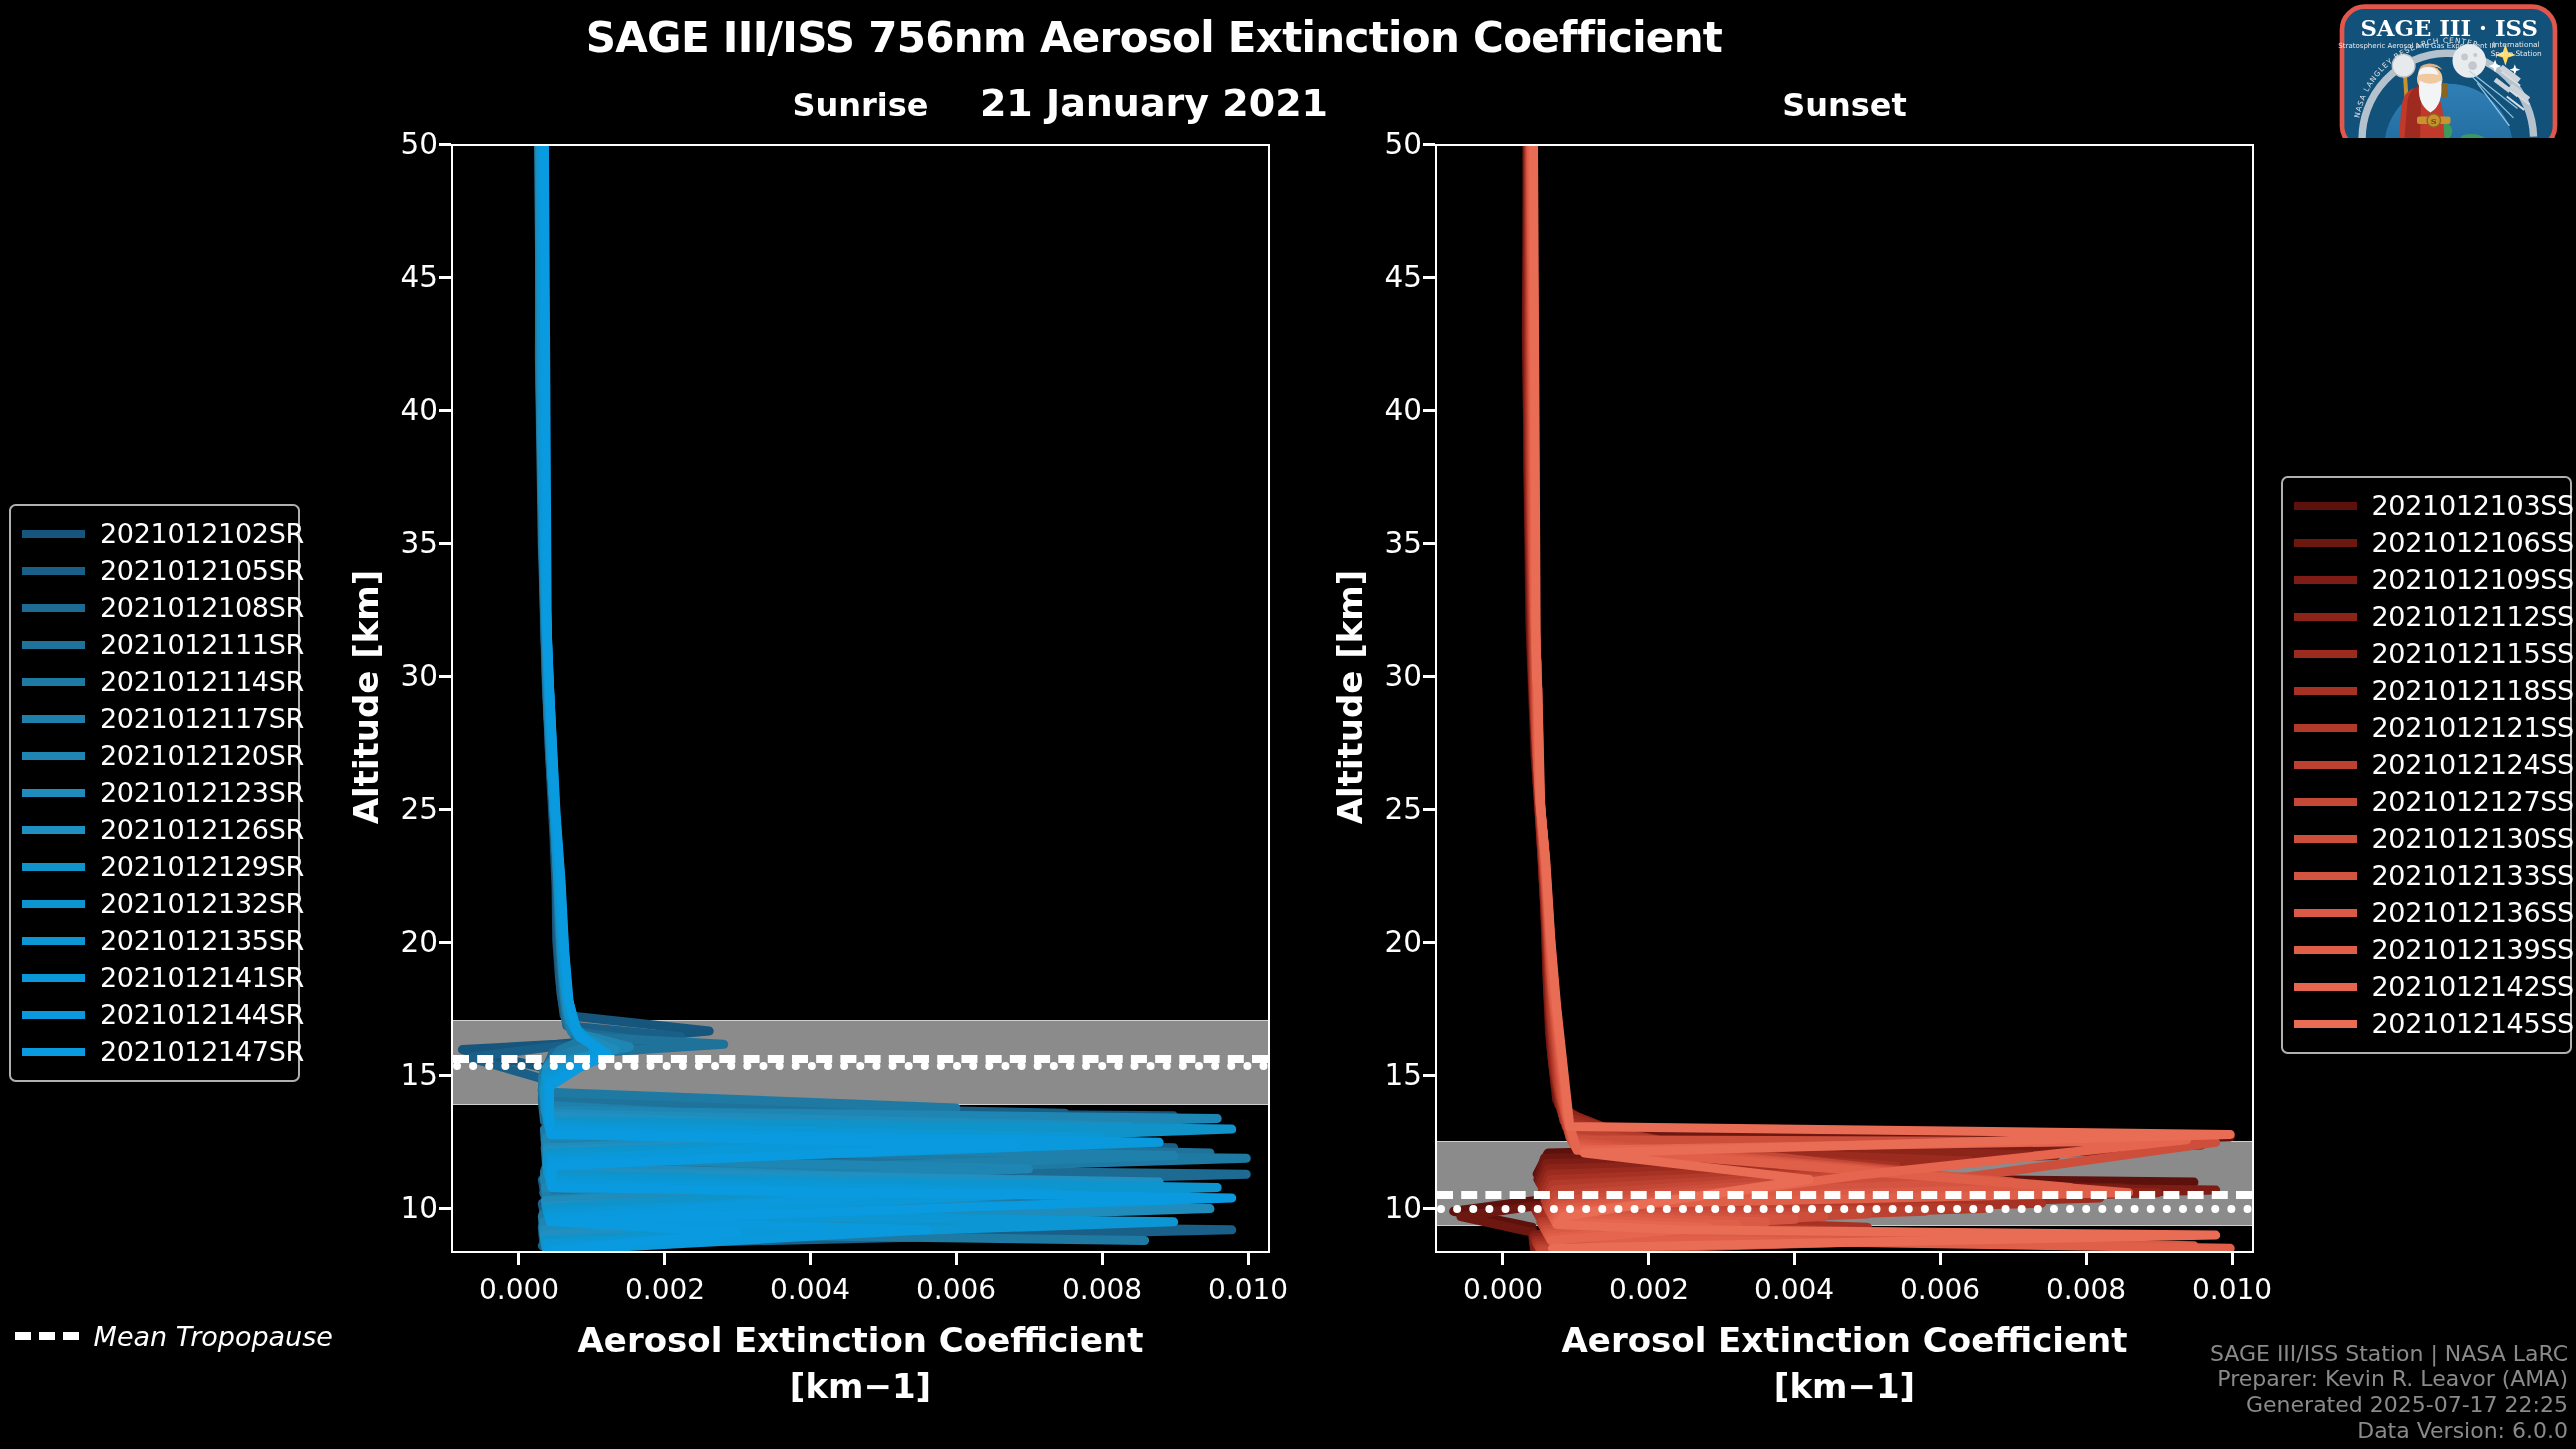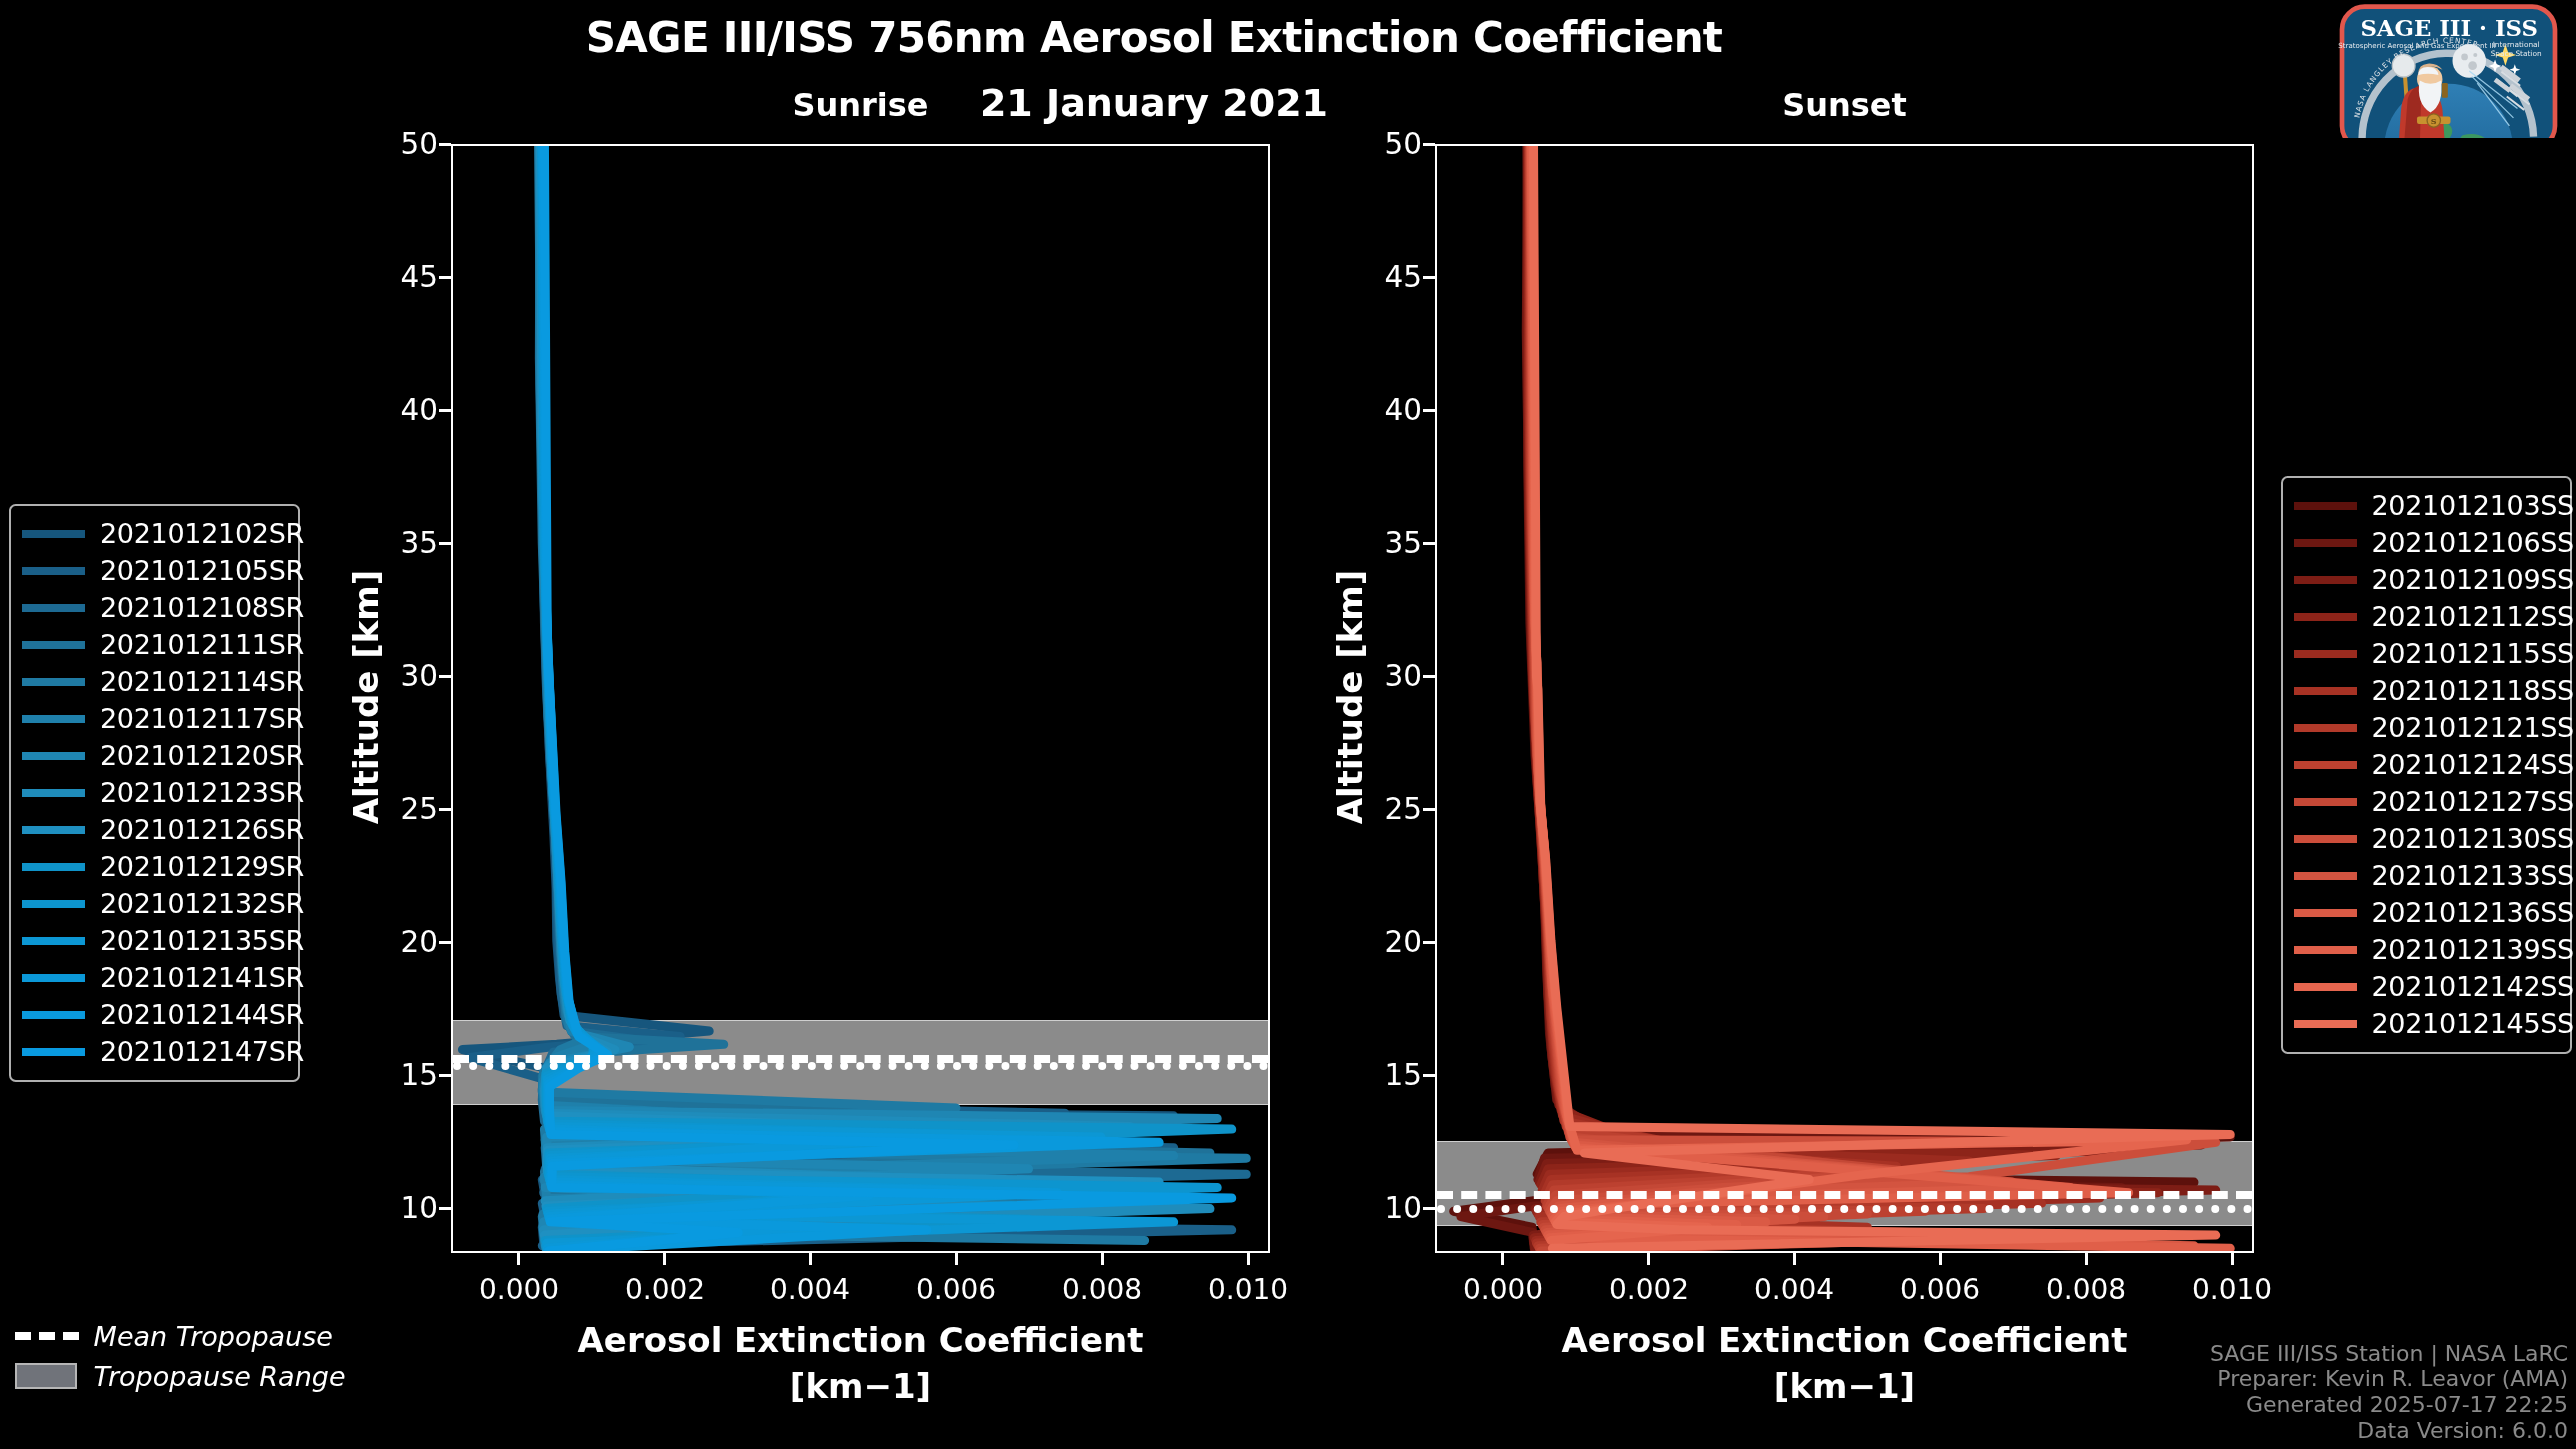--- a/index.html
+++ b/index.html
@@ -540,26 +540,20 @@
     </div>
   </div>
 
 <div id="tropo-legend">
   <div class="tl-row">
     <span class="tl-mark">
         <span class="tl-dash"></span>
       </span>
     <span class="tl-text">Mean Tropopause</span>
   </div>
-  <div class="tl-row">
-    <span class="tl-mark">
-        <span class="tl-box"></span>
-      </span>
-    <span class="tl-text">Tropopause Range</span>
-  </div>
 </div>
 
 <div id="credits">
   <div>SAGE III/ISS Station | NASA LaRC</div>
   <div>Preparer: Kevin R. Leavor (AMA)</div>
   <div>Generated 2025-07-17 22:25</div>
   <div>Data Version: 6.0.0</div>
 </div>
 
 

